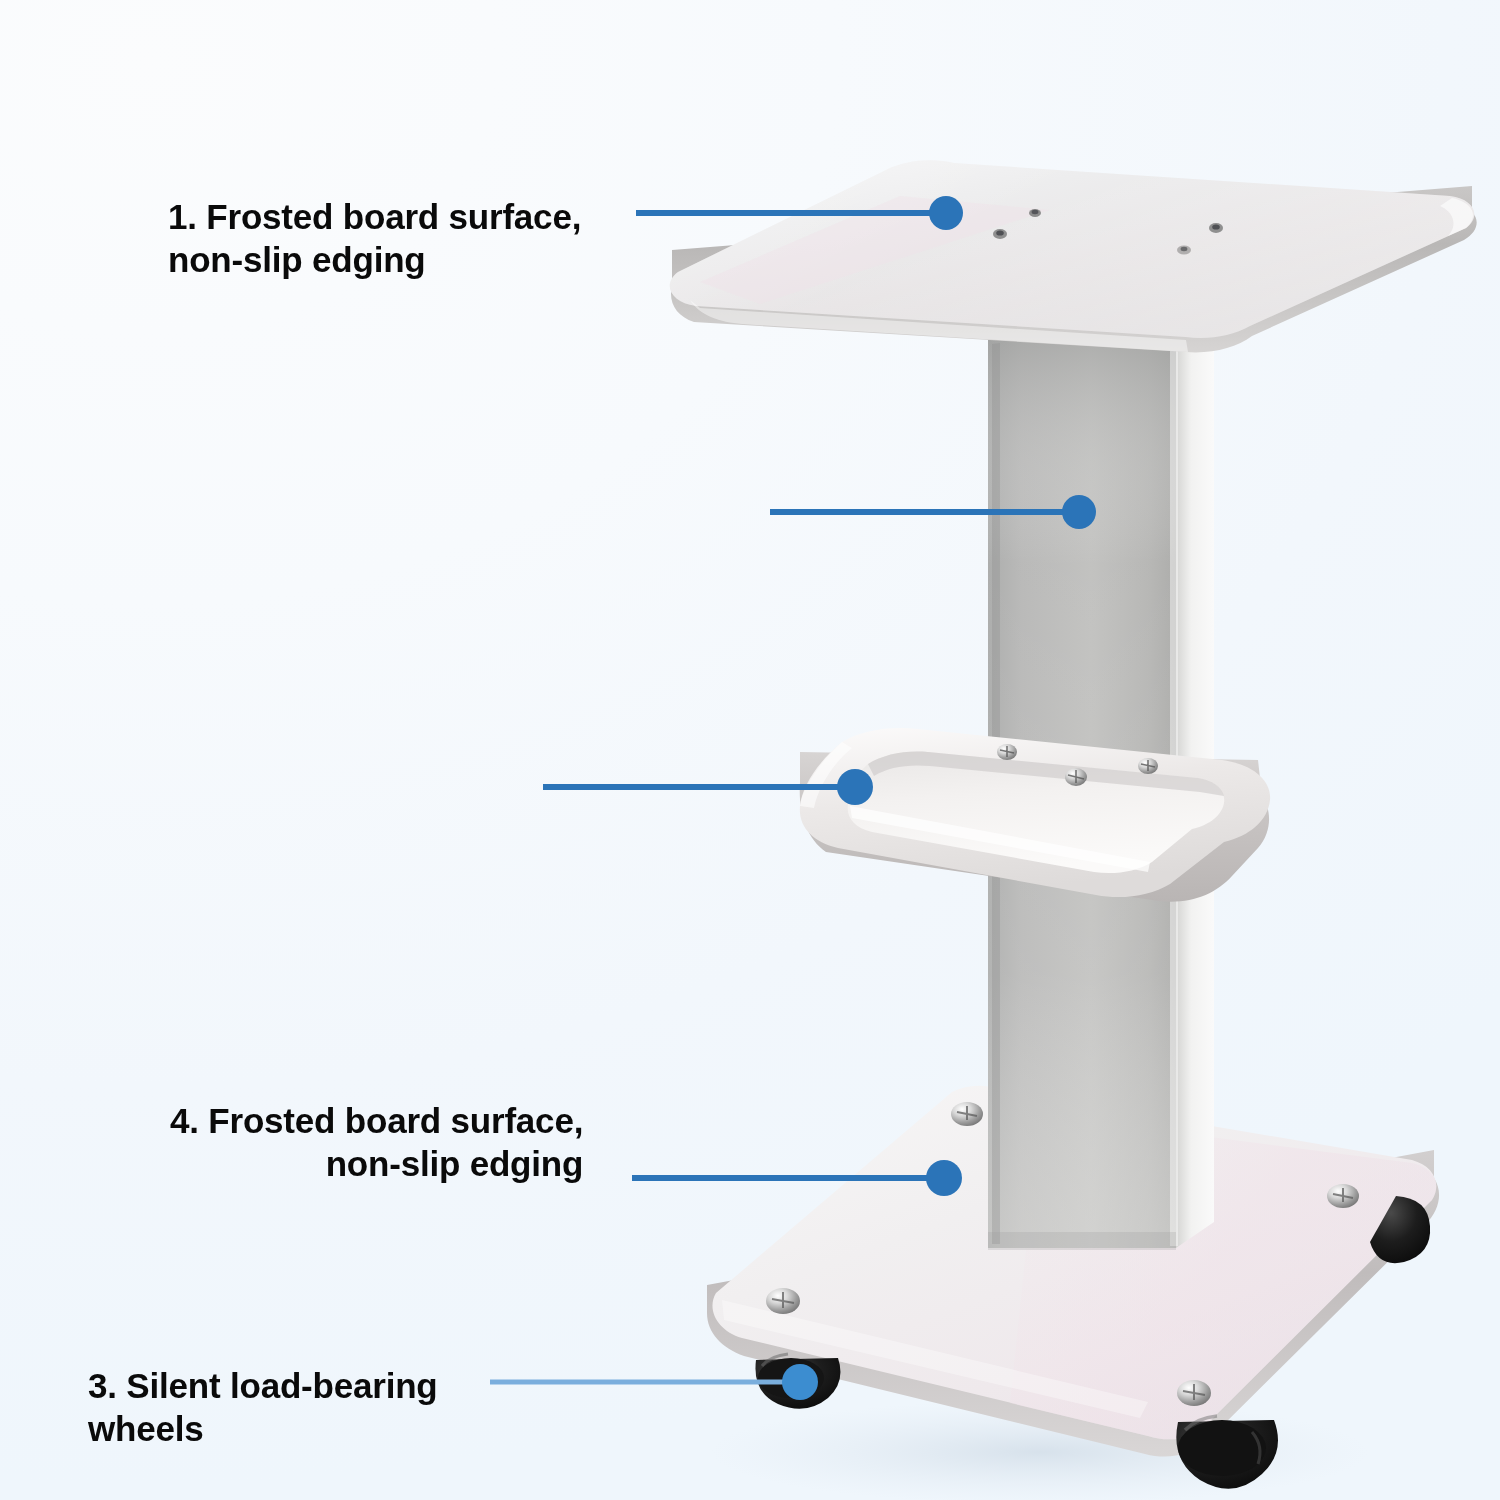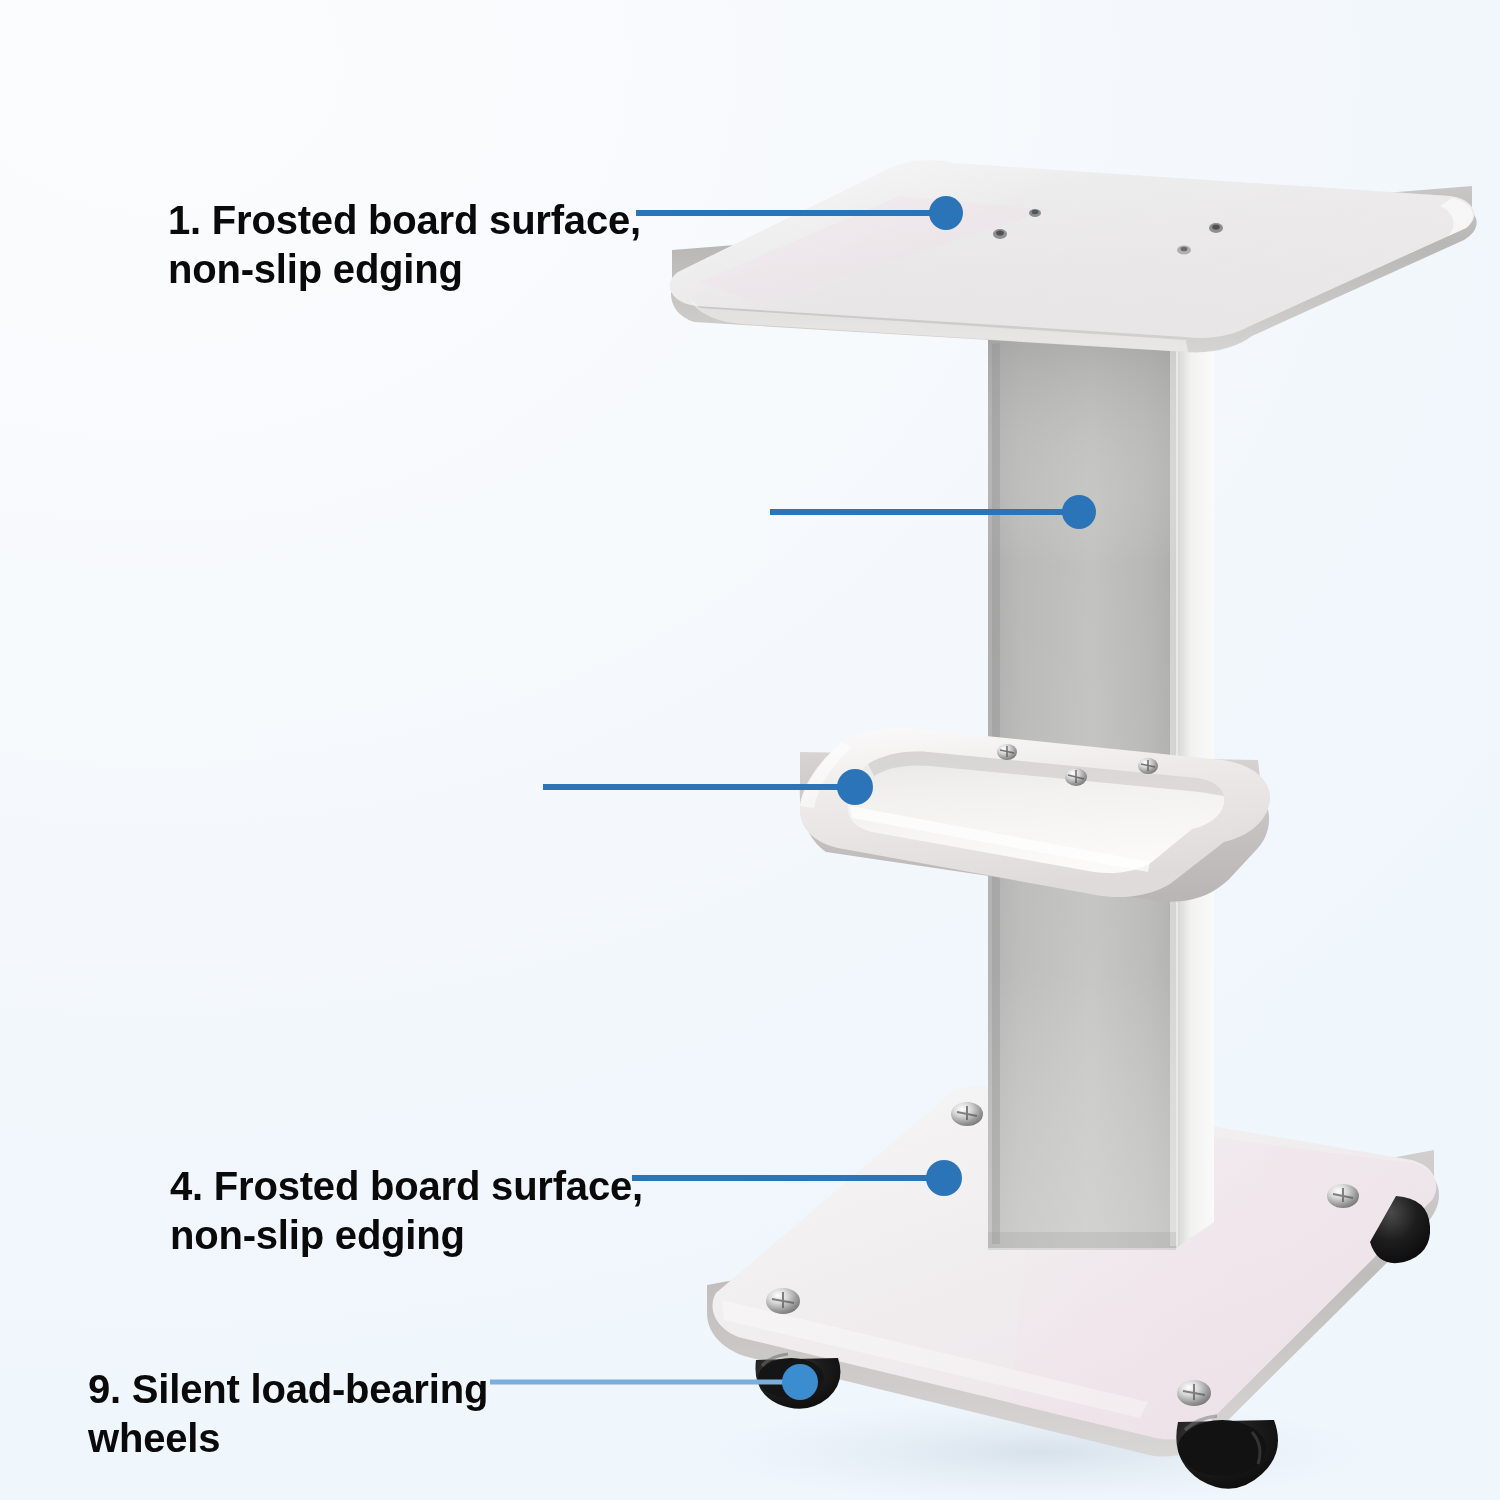--- a/index.html
+++ b/index.html
@@ -13,30 +13,30 @@
     position:relative;width:1500px;height:1500px;
     background:
       radial-gradient(120% 95% at 10% 4%, #fbfcfd 0%, #f7fafd 38%, #f2f7fc 72%, #eff6fc 100%);
     overflow:hidden;
   }
   
   .callout-label{
     position:absolute;
     color:#0a0a0a;
     font-weight:700;
-    font-size:40px;
+    font-size:35px;
     line-height:1.22;
     letter-spacing:-0.2px;
     white-space:pre-line;
     -webkit-font-smoothing:antialiased;
   }
   .cl1{left:168px;top:196px;}
   .cl2{left:333px;top:497px;}
   .cl3{left:38px;top:766px;}
-  .cl4{left:170px;top:1162px;}
+  .cl4{left:170px;top:1100px;text-align:right;}
   .cl5{left:88px;top:1365px;}
 
   
   #lines{position:absolute;left:0;top:0;width:1500px;height:1500px;pointer-events:none;}
 
   
   #product{position:absolute;left:0;top:0;width:1500px;height:1500px;}
   #product svg{display:block;}
 </style>
 </head>
@@ -372,16 +372,16 @@
     <g>
       <line x1="490" y1="1382" x2="800" y2="1382" stroke="#7aaedd" stroke-width="5"></line>
       <circle cx="800" cy="1382" r="18" fill="#3c8dd0"></circle>
     </g>
   </svg>
 
   <div class="callout-label cl1">1. Frosted board surface,
 non-slip edging</div>
   <div class="callout-label cl4">4. Frosted board surface,
 non-slip edging</div>
-  <div class="callout-label cl5">9. Silent load-bearing
+  <div class="callout-label cl5">3. Silent load-bearing
 wheels</div>
 
 </div>
 
 </body></html>

